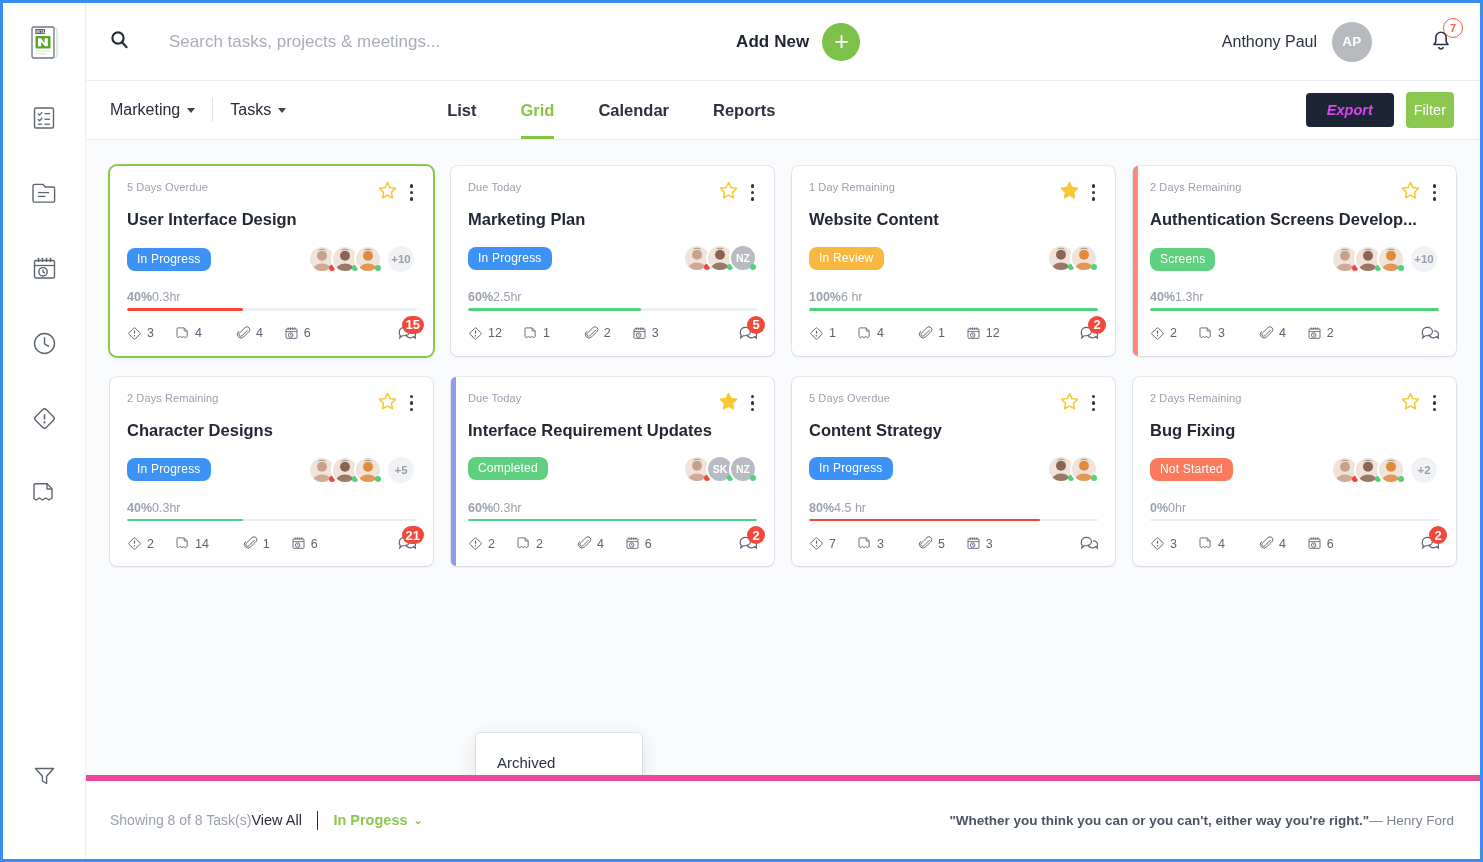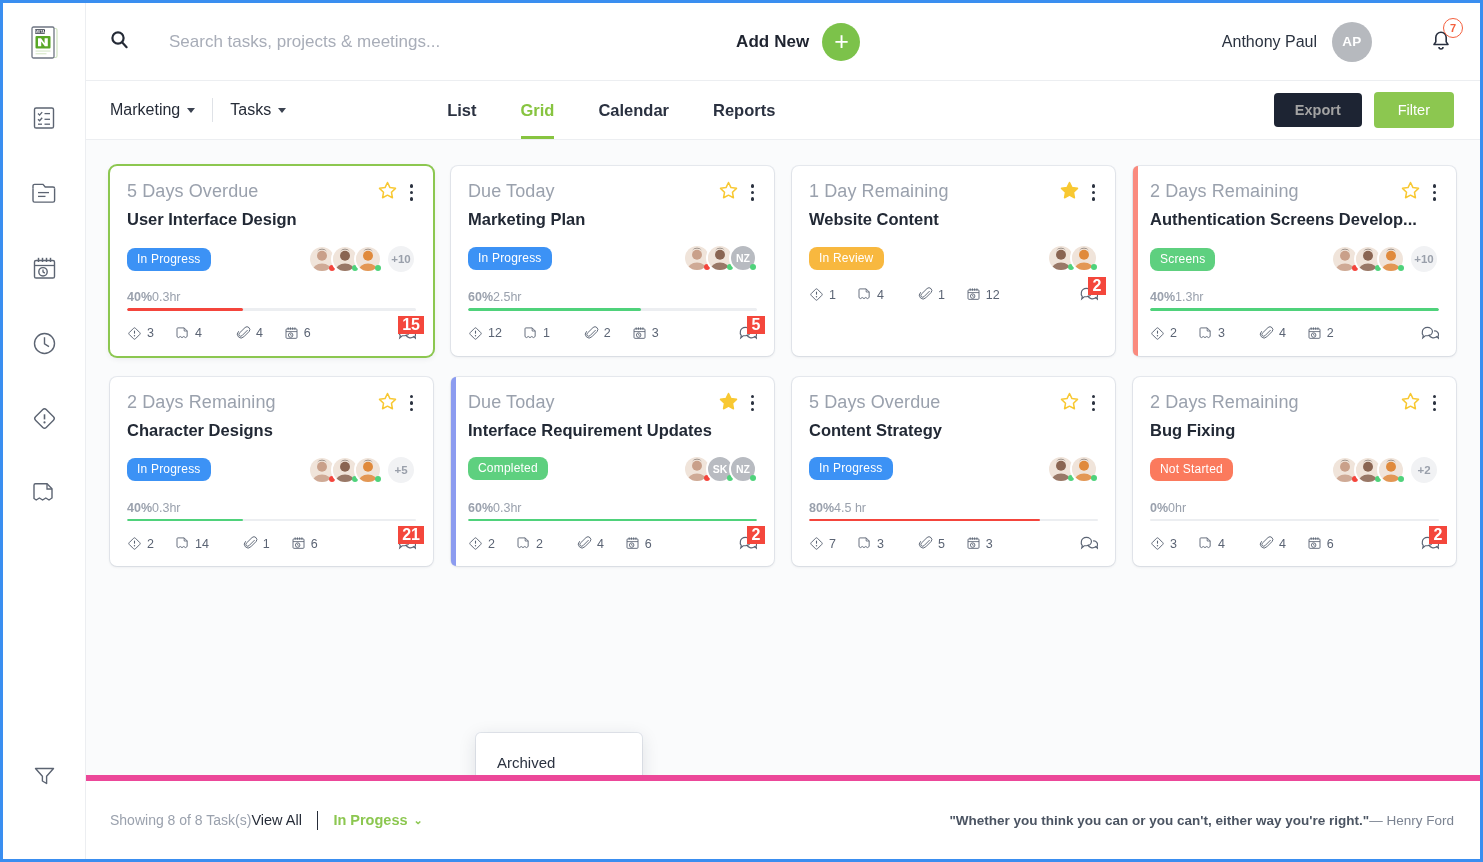--- a/index.html
+++ b/index.html
@@ -128,22 +128,22 @@
     padding-top: 3px;
   }
   .tab.active { color: #87c440; border-bottom-color: #87c440; }
   .toolbar-right { margin-left: auto; display: flex; align-items: center; gap: 12px; }
   .btn {
     border: 0; border-radius: 4px;
     font-family: "Liberation Sans", sans-serif;
     font-size: 14.5px; font-weight: bold;
     padding: 9px 21px; cursor: pointer;
   }
-  .btn-export { background: #1d2433; color: #a3a3a3; }
-  .btn-filter { background: #8cc750; color: #ffffff; font-weight: normal; padding: 10px 24px; }
+  .btn-export { background: #1d2433; color: #d946ef; font-style: italic; }
+  .btn-filter { background: #8cc750; color: #ffffff; font-weight: normal; padding: 10px 8px; }
 
   
   .board {
     flex: 1 1 auto;
     background: #fafbfc;
     padding: 26px 24px 0 24px;
     position: relative;
     overflow: hidden;
   }
   .grid {
@@ -163,21 +163,21 @@
     cursor: pointer;
   }
   .card.sel {
     box-shadow: 0 0 0 2px #8cc750, 0 2px 6px rgba(30,40,60,.10);
   }
   .card .leftbar {
     position: absolute; left: 0; top: 0; bottom: 0; width: 5px;
     border-radius: 7px 0 0 7px;
   }
   .card-top { display: flex; align-items: flex-start; }
-  .due { font-size: 18px; color: #9aa1ad; letter-spacing: .1px; }
+  .due { font-size: 11px; color: #9aa1ad; letter-spacing: .1px; }
   .card-top-icons { margin-left: auto; display: flex; align-items: center; gap: 10px; }
   .star { cursor: pointer; }
   .kebab { display: flex; flex-direction: column; gap: 3px; cursor: pointer; padding: 2px 3px; }
   .kebab i { width: 3.4px; height: 3.4px; border-radius: 50%; background: #2b3240; display: block; }
   .card-title {
     font-size: 16.5px; font-weight: bold; color: #222935;
     margin-top: 6px; white-space: nowrap; overflow: hidden; text-overflow: ellipsis;
   }
   .card-mid { display: flex; align-items: center; margin-top: 15px; }
   .chip {
@@ -210,22 +210,22 @@
   .pct { font-size: 12.5px; font-weight: bold; color: #9aa1ad; }
   .hrs { font-size: 12.5px; color: #9aa1ad; }
   .bar { height: 2.5px; background: #eceef1; border-radius: 2px; position: relative; overflow: hidden; }
   .bar > span { display: block; height: 100%; border-radius: 2px; }
   .card-foot { display: flex; align-items: center; margin-top: 13px; }
   .stat { display: flex; align-items: center; gap: 5px; font-size: 12.5px; color: #5b6474; margin-right: 21px; }
   .stat.gap { margin-left: 13px; }
   .comment { margin-left: auto; position: relative; display: flex; align-items: center; cursor: pointer; }
   .cbadge {
     position: absolute; top: -8px; right: -8px;
-    min-width: 18px; height: 18px; padding: 0 4px; border-radius: 0;
-    background: #f4473c; color: #fff; font-size: 16px; font-weight: 700;
+    min-width: 18px; height: 18px; padding: 0 4px; border-radius: 9px;
+    background: #f4473c; color: #fff; font-size: 13px; font-weight: 700;
     display: flex; align-items: center; justify-content: center;
   }
 
   
   .dropdown {
     position: absolute;
     left: 390px; top: 593px;
     width: 166px;
     background: #ffffff;
     border-radius: 5px;
@@ -623,20 +623,29 @@
                   <span class="ph"><svg width="100%" height="100%" viewBox="0 0 30 30">
                       <rect width="30" height="30" fill="#f0e4da"></rect>
                       <circle cx="15" cy="11" r="6.2" fill="#e08a3c"></circle>
                       <path d="M3 30 a12 9.5 0 0 1 24 0 Z" fill="#e08a3c" opacity=".85"></path>
                       <path d="M8.8 7 a6.4 6.4 0 0 1 12.4 0 q-1.2 -4 -6.2 -4 t-6.2 4Z" fill="#2e2420" opacity=".55"></path>
                     </svg></span>
                   <i class="dot" style="background:#4fd27b"></i>
                 </span>
               </span>
             </div>
+            <div class="card-prog">
+              <div class="prog-labels">
+                <span class="pct">100%</span>
+                <span class="hrs">6 hr</span>
+              </div>
+              <div class="bar">
+                <span style="width:100%;background:#4fd27b"></span>
+              </div>
+            </div>
             <div class="card-foot">
               <span class="stat">
                 <svg width="15" height="15" viewBox="0 0 18 18" fill="none" stroke="#5b6474" stroke-width="1.1">
                   <rect x="9" y="1.6" width="10.5" height="10.5" rx="1.6" transform="rotate(45 9 1.6)"></rect>
                   <line x1="9" y1="5.6" x2="9" y2="9.2" stroke-width="1.3"></line>
                   <circle cx="9" cy="11.6" r=".85" fill="#5b6474" stroke="none"></circle>
                 </svg>
                 <span>1</span>
               </span>
               <span class="stat">

